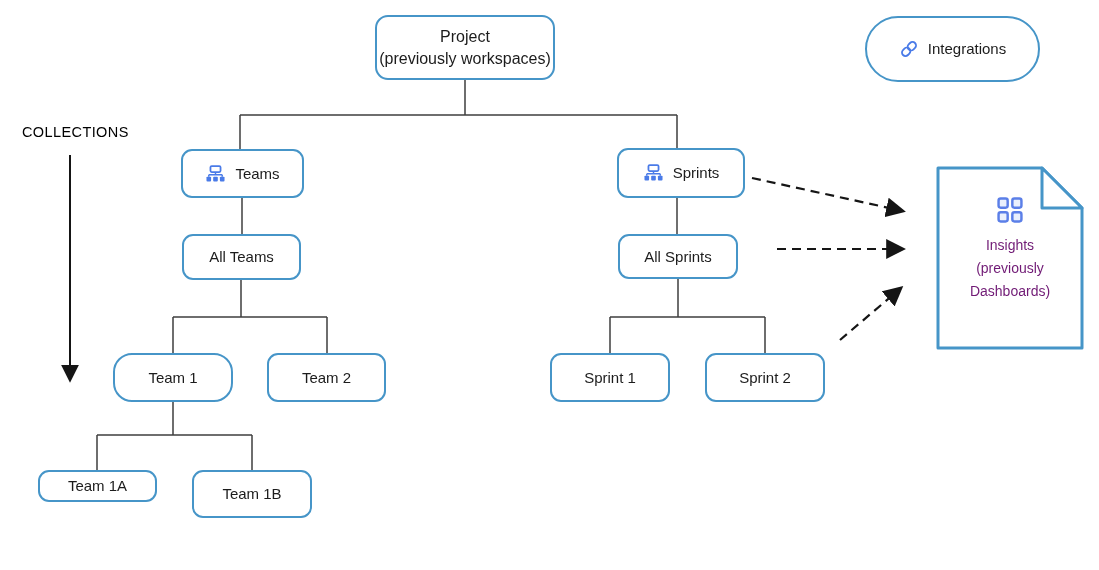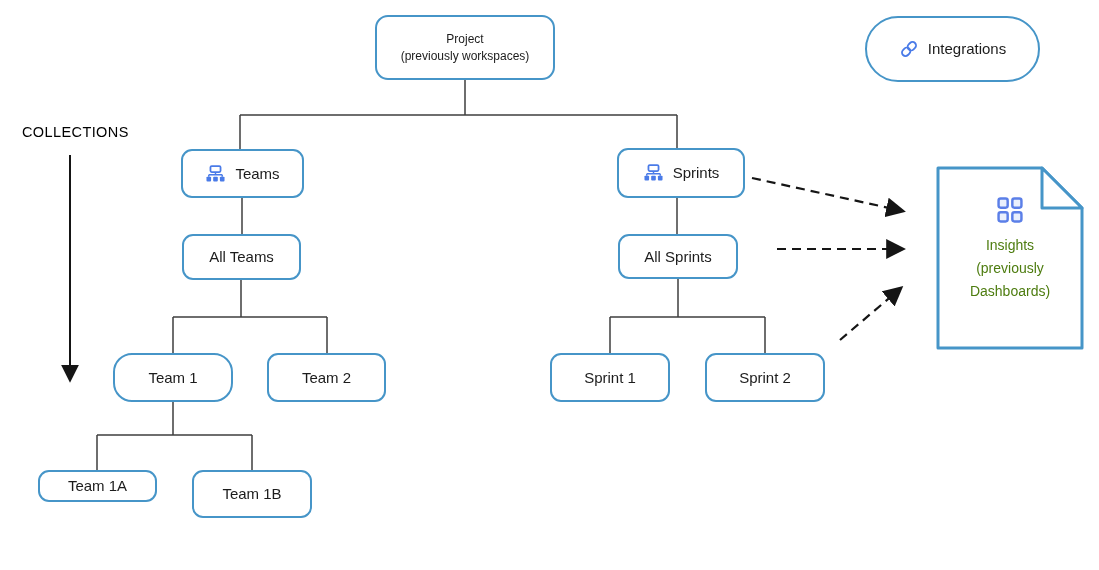--- a/index.html
+++ b/index.html
@@ -7,33 +7,33 @@
     position:relative;width:1099px;height:570px;background:#ffffff;overflow:hidden;
     font-family:"Liberation Sans","DejaVu Sans",sans-serif;color:#1c1c1c;
   }
   .wires{position:absolute;left:0;top:0;z-index:0;}
   .node{
     position:absolute;z-index:2;box-sizing:border-box;background:#ffffff;
     border:2px solid #4695c8;border-radius:11px;
     display:flex;align-items:center;justify-content:center;gap:9px;
     font-size:15px;line-height:1.2;color:#1c1c1c;
   }
-  .node--two-line{flex-direction:column;gap:3px;font-size:12px;}
+  .node--two-line{flex-direction:column;gap:3px;font-size:16px;}
   .node--pill{border-radius:33px;}
   .icon{display:flex;align-items:center;justify-content:center;}
   .collections-label{
     position:absolute;left:22px;top:124px;z-index:2;
     font-size:14.5px;letter-spacing:0.4px;color:#000000;
   }
   .doc-content{
     position:absolute;left:938px;top:168px;width:144px;height:180px;z-index:2;
     display:flex;flex-direction:column;align-items:center;
     padding-top:28px;box-sizing:border-box;gap:10px;
   }
-  .doc-text{font-size:14px;line-height:1.65;text-align:center;color:#4d7c0f;}
+  .doc-text{font-size:14px;line-height:1.65;text-align:center;color:#701a75;}
   .doc-text span{display:block;}
 </style>
 </head>
 <body>
 
 <div class="canvas">
 
   <svg class="wires" width="1099" height="570" viewBox="0 0 1099 570">
     <defs>
       <marker id="ah" viewBox="0 0 10 10" refX="8.5" refY="5" markerWidth="9" markerHeight="9" orient="auto-start-reverse">

